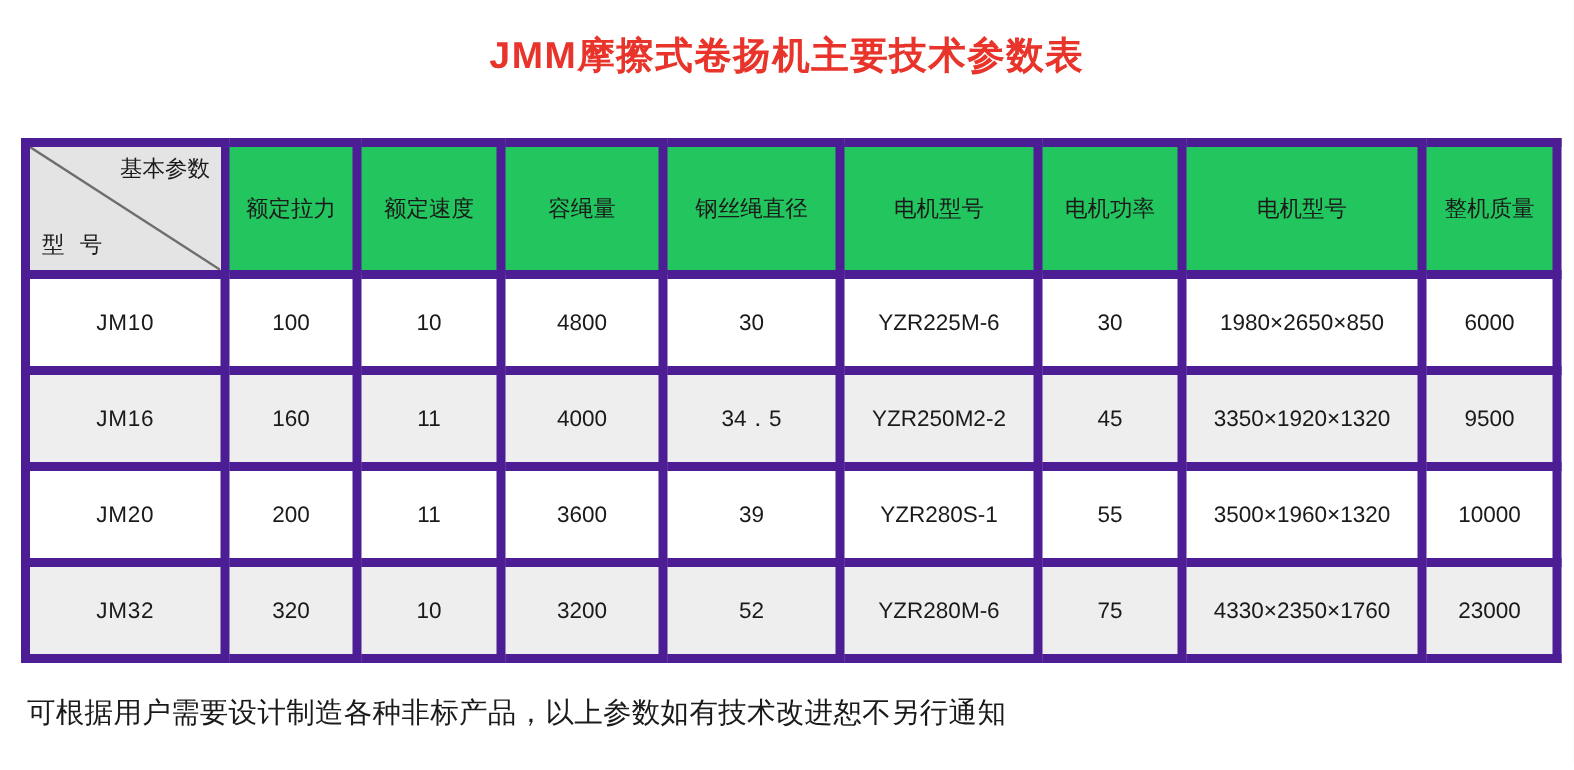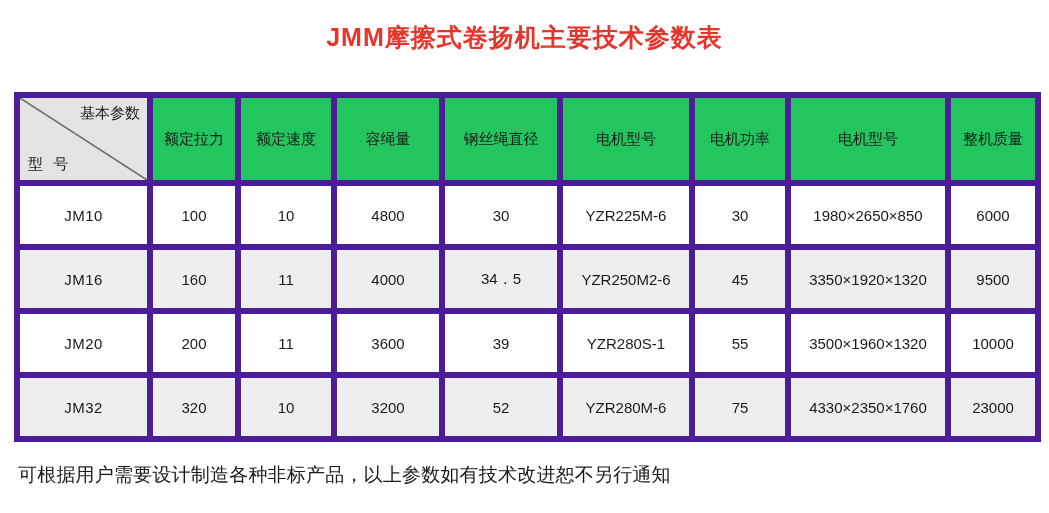--- a/index.html
+++ b/index.html
@@ -155,21 +155,21 @@
           <td>30</td>
           <td class="small">1980×2650×850</td>
           <td>6000</td>
         </tr>
         <tr>
           <td class="model-cell">JM16</td>
           <td>160</td>
           <td>11</td>
           <td>4000</td>
           <td>34．5</td>
-          <td>YZR250M2-6</td>
+          <td>YZR250M2-2</td>
           <td>45</td>
           <td class="small">3350×1920×1320</td>
           <td>9500</td>
         </tr>
         <tr>
           <td class="model-cell">JM20</td>
           <td>200</td>
           <td>11</td>
           <td>3600</td>
           <td>39</td>

